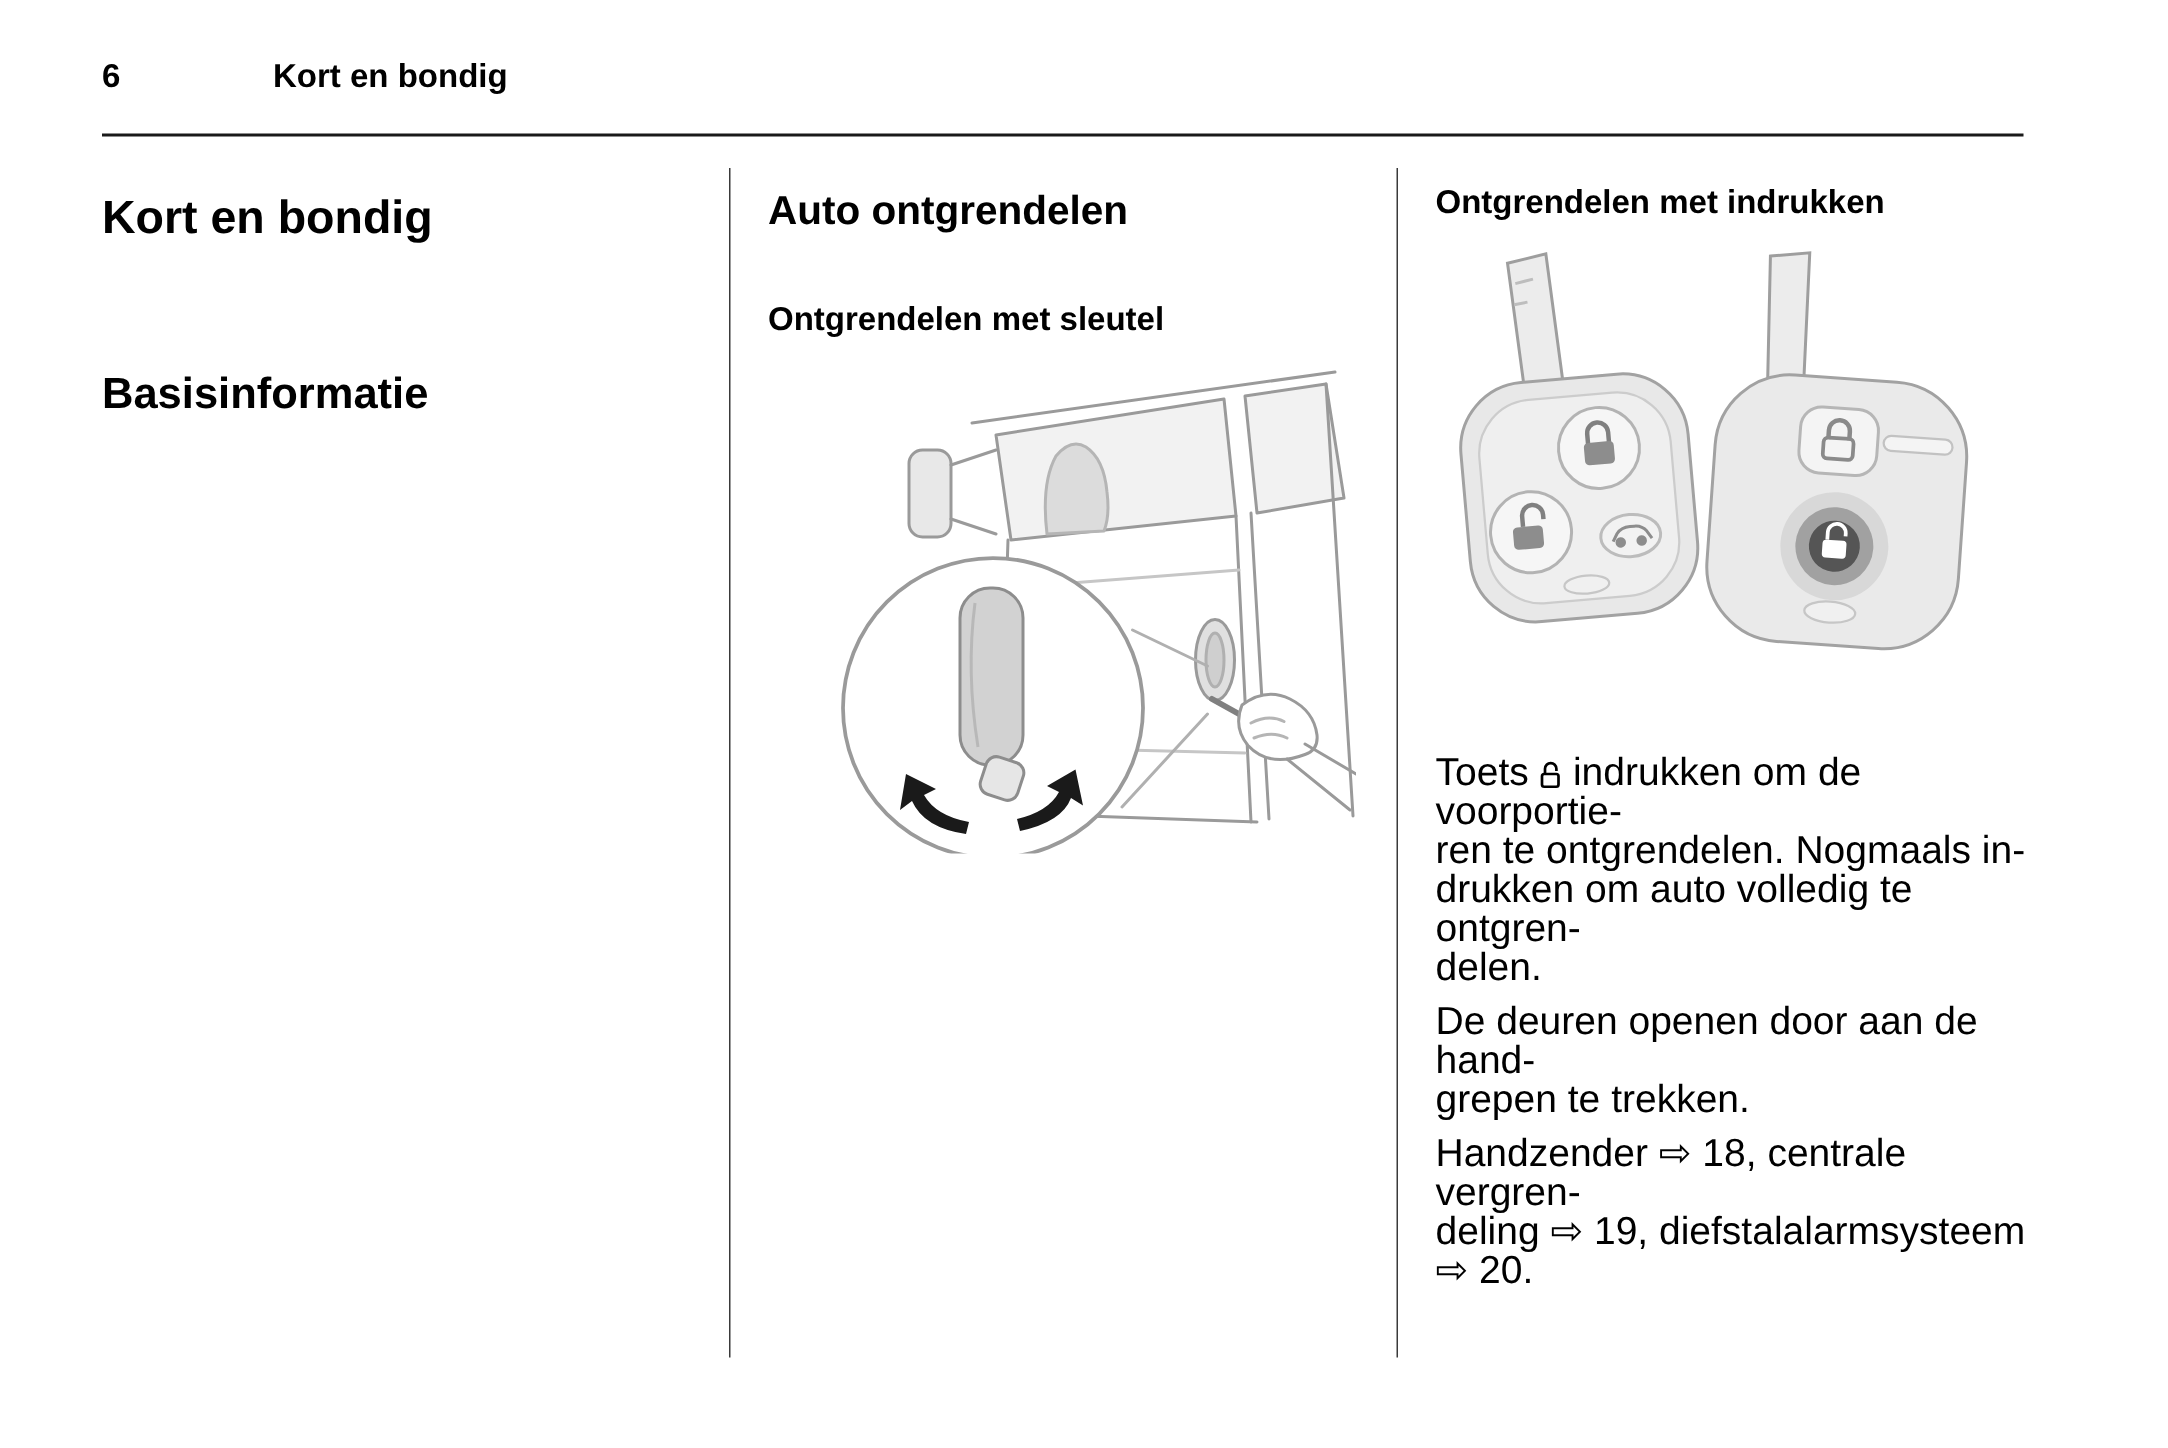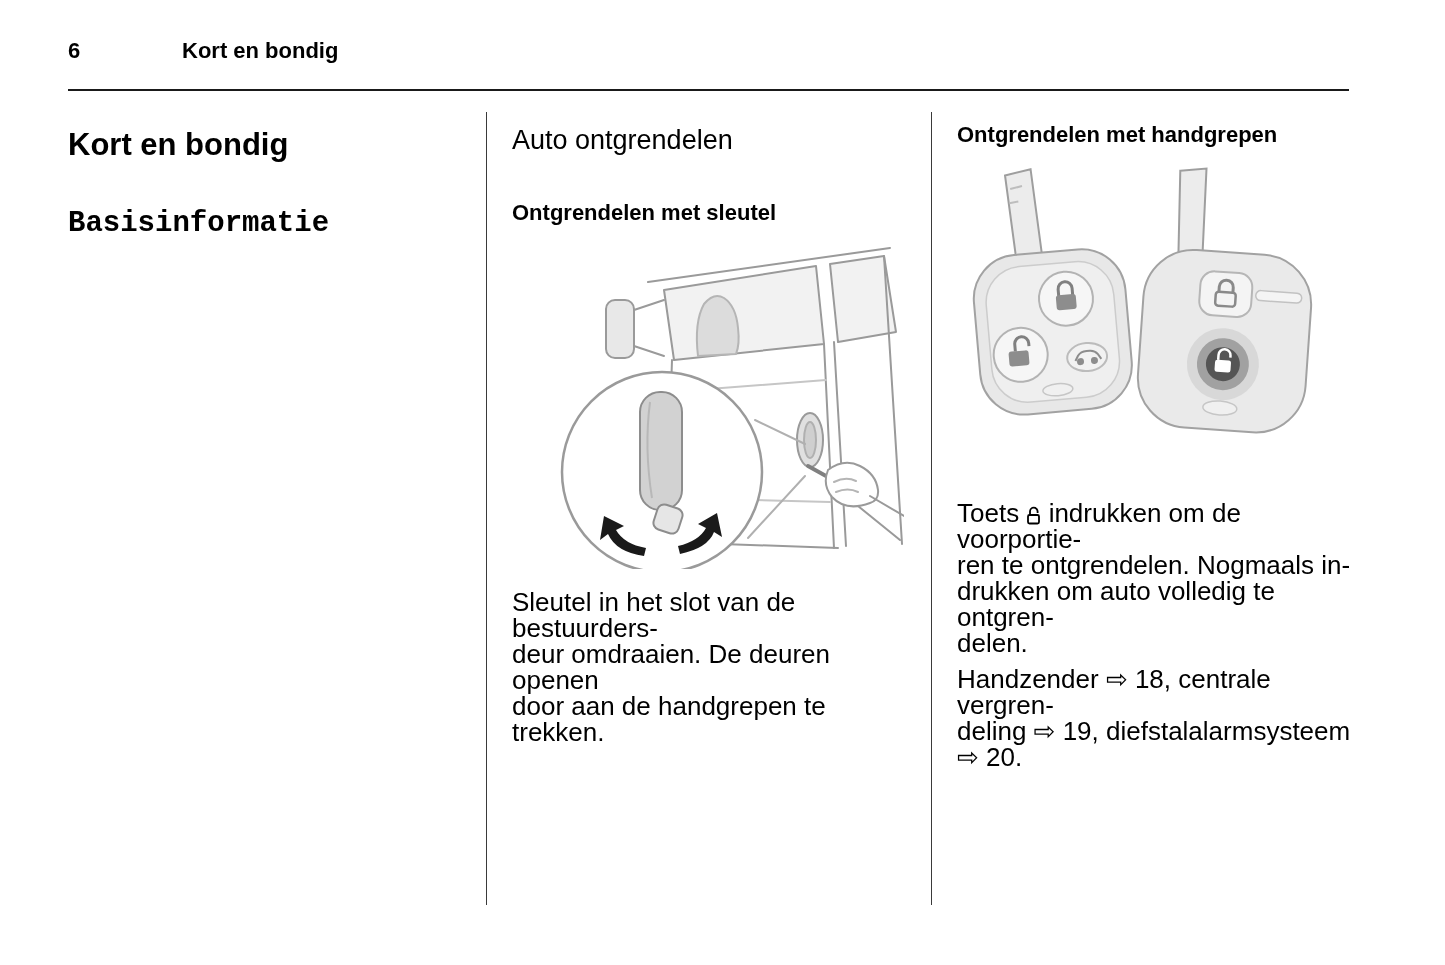--- a/index.html
+++ b/index.html
@@ -12,22 +12,22 @@
   .header-rule{position:absolute;left:68px;top:89px;width:1281px;height:2px;background:#1a1a1a;}
   .divider{position:absolute;top:112px;height:793px;width:1px;background:#3a3a3a;}
   .d1{left:486px;}
   .d2{left:931px;}
   .col{position:absolute;top:115px;}
   .col-left{left:68px;width:400px;}
   .col-mid{left:512px;width:398px;}
   .col-right{left:957px;width:395px;top:112px;}
   h1,h2,h3,p{margin:0;padding:0;}
   .chapter-title{font-size:31px;font-weight:bold;margin-top:12px;}
-  .section-title{font-size:29px;font-weight:bold;margin-top:44px;font-family:Liberation Mono, monospace;}
-  .topic-heading{font-size:27px;font-weight:normal;margin-top:10px;}
+  .section-title{font-size:29px;font-weight:bold;margin-top:84px;}
+  .topic-heading{font-size:27px;font-weight:bold;margin-top:10px;}
   .subtopic-heading{font-size:22px;font-weight:bold;}
   .col-mid .subtopic-heading{margin-top:44px;}
   .col-right .subtopic-heading{margin-top:10px;}
   figure{margin:0;}
   .fig-mid{margin-top:18px;}
   .fig-right{margin-top:16px;}
   .body{font-size:26px;line-height:26px;white-space:pre-line;}
   .col-mid .body{margin-top:16px;}
   .col-right .p-first{margin-top:32px;}
   .col-right .body + .body{margin-top:10px;}
@@ -90,27 +90,24 @@
         </g>
         <g fill="none" stroke="#9a9a9a" stroke-width="2" stroke-linecap="round">
           <path d="M 296 222 l 18 10" stroke="#808080" stroke-width="4"></path>
           <path d="M 316 226 q 16 -12 32 -4 q 16 8 18 24 q 1 10 -8 13 q -24 9 -38 -6 q -10 -12 -4 -27 Z" fill="#ffffff"></path>
           <path d="M 322 238 q 12 -6 22 -1 M 324 248 q 12 -5 22 0" stroke="#b5b5b5"></path>
           <path d="M 358 252 L 392 272 M 346 262 L 388 296"></path>
         </g>
       </svg>
     </figure>
 
-    <p class="body">Sleutel in het slot van de bestuurders-
-deur omdraaien. De deuren openen
-door aan de handgrepen te trekken.</p>
   </section>
 
   <section class="col col-right">
-    <h3 class="subtopic-heading">Ontgrendelen met handgrepen</h3>
+    <h3 class="subtopic-heading">Ontgrendelen met indrukken</h3>
 
     <figure class="fig-right">
       <svg viewBox="0 0 392 300" width="392" height="300" aria-hidden="true">
 
         <g transform="rotate(-5 95 170)">
           <polygon points="62,8 88,4 92,92 66,94" fill="#ececec" stroke="#9e9e9e" stroke-width="2"></polygon>
           <path d="M 66 22 l 12 -2 M 64 36 l 9 -1" stroke="#bdbdbd" stroke-width="2" fill="none"></path>
           <rect x="20" y="88" width="152" height="160" rx="44" fill="#e8e8e8" stroke="#a2a2a2" stroke-width="2"></rect>
           <rect x="32" y="100" width="128" height="136" rx="36" fill="#efefef" stroke="#cccccc" stroke-width="1.5"></rect>
           <circle cx="112" cy="136" r="27" fill="#f6f6f6" stroke="#b3b3b3" stroke-width="2"></circle>
@@ -146,20 +143,22 @@
     </figure>
 
     <p class="body p-first"><span>Toets</span> <span class="inline-icon"><svg width="15" height="19" viewBox="0 0 15 19">
             <path d="M 4 9 V 5.5 a 3.8 3.8 0 0 1 7.6 0 V 7" fill="none" stroke="#000" stroke-width="1.8"></path>
             <rect x="2" y="9" width="11" height="8.5" rx="1.5" fill="none" stroke="#000" stroke-width="1.8"></rect>
           </svg></span> <span>indrukken om de voorportie-
 ren te ontgrendelen. Nogmaals in-
 drukken om auto volledig te ontgren-
 delen.</span></p>
 
+    <p class="body">De deuren openen door aan de hand-
+grepen te trekken.</p>
 
 
     <p class="body">Handzender ⇨ 18, centrale vergren-
 deling ⇨ 19, diefstalalarmsysteem
 ⇨ 20.</p>
   </section>
 
 </div>
 
 </body></html>

